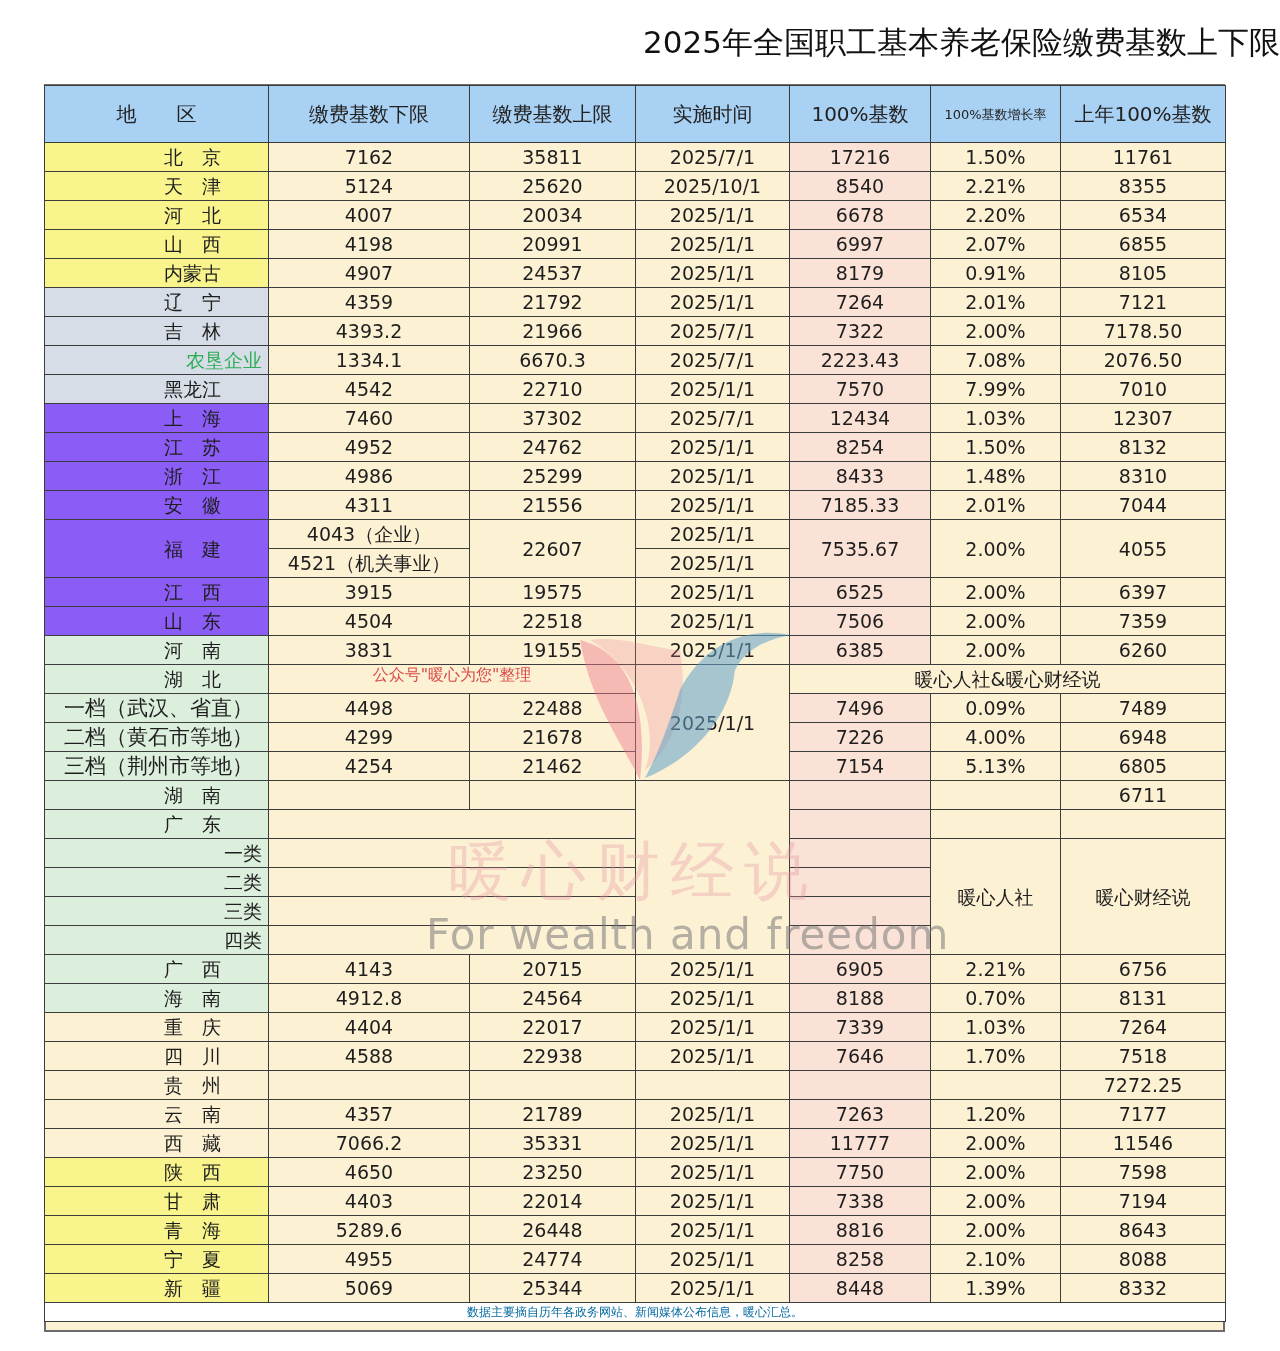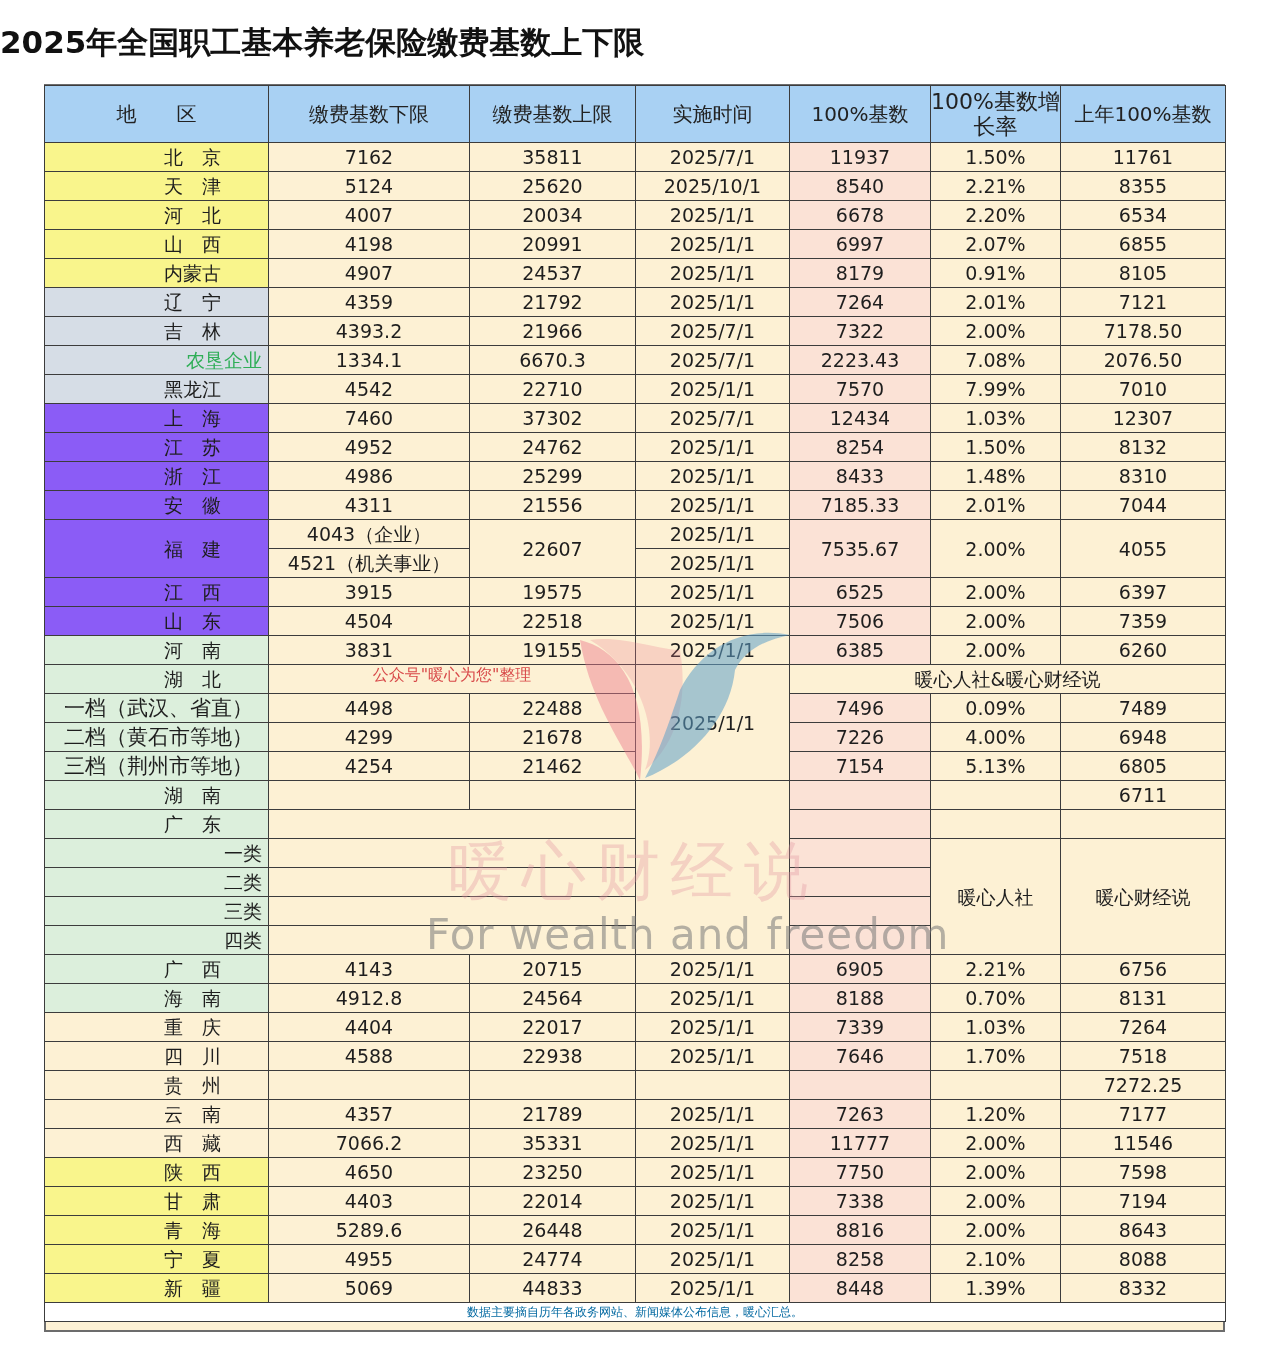--- a/index.html
+++ b/index.html
@@ -1,19 +1,19 @@
 <!DOCTYPE html>
 <html><head>
 <meta charset="utf-8">
 <style>
   html, body { margin: 0; padding: 0; background: #ffffff; }
   body { width: 1280px; height: 1351px; position: relative; overflow: hidden;
          font-family: "DejaVu Sans", "Liberation Sans", sans-serif; color: #1e1e1e; }
-  .title { position: absolute; top: 22px; left: 0; width: 1280px; text-align: left;
-           font-size: 31px; font-weight: bold; letter-spacing: 0px; color: #111; }
+  .title { position: absolute; top: 22px; left: 0; width: 1280px; text-align: right;
+           font-size: 31px; font-weight: normal; letter-spacing: 0px; color: #111; }
   .sheet { position: absolute; left: 44px; top: 84px; width: 1181px; height: 1248px;
            border: 2px solid #6c6c6c; box-sizing: border-box; background: #fdf1d4; }
   table.grid { position: absolute; left: 44px; top: 85px; border-collapse: collapse;
                table-layout: fixed; width: 1181px; }
   table.grid td, table.grid th { border: 1px solid #3c3c3c; padding: 0; text-align: center;
                font-size: 19px; font-weight: normal; height: 28px; line-height: 28px;
                white-space: nowrap; overflow: hidden; }
   table.grid th { background: #a9d1f3; height: 56px; line-height: 26px; font-size: 20px; color: #222; }
   .c-base { background: #fdf1d4; }
   .c-pink { background: #fbe2d6; }
@@ -51,32 +51,32 @@
       <col style="width:130px">
       <col style="width:165px">
   </colgroup>
   <thead>
     <tr>
       <th>地　　区</th>
       <th>缴费基数下限</th>
       <th>缴费基数上限</th>
       <th>实施时间</th>
       <th>100%基数</th>
-      <th style="white-space:normal;font-size:22px;line-height:25px;">100%基数增长率</th>
+      <th style="white-space:normal;font-size:13px;line-height:25px;">100%基数增长率</th>
       <th>上年100%基数</th>
     </tr>
   </thead>
   <tbody id="tbody">
 
     <tr>
         <td class="region r-yellow">北　京</td>
         <td class="c-base">7162</td>
         <td class="c-base">35811</td>
         <td class="c-base">2025/7/1</td>
-        <td class="c-pink">11937</td>
+        <td class="c-pink">17216</td>
         <td class="c-base">1.50%</td>
         <td class="c-base">11761</td>
       </tr>
     <tr>
         <td class="region r-yellow">天　津</td>
         <td class="c-base">5124</td>
         <td class="c-base">25620</td>
         <td class="c-base">2025/10/1</td>
         <td class="c-pink">8540</td>
         <td class="c-base">2.21%</td>
@@ -390,21 +390,21 @@
         <td class="c-base">4955</td>
         <td class="c-base">24774</td>
         <td class="c-base">2025/1/1</td>
         <td class="c-pink">8258</td>
         <td class="c-base">2.10%</td>
         <td class="c-base">8088</td>
       </tr>
     <tr>
         <td class="region r-yellow">新　疆</td>
         <td class="c-base">5069</td>
-        <td class="c-base">44833</td>
+        <td class="c-base">25344</td>
         <td class="c-base">2025/1/1</td>
         <td class="c-pink">8448</td>
         <td class="c-base">1.39%</td>
         <td class="c-base">8332</td>
       </tr>
 
     <tr>
       <td class="footnote" colspan="7">数据主要摘自历年各政务网站、新闻媒体公布信息，暖心汇总。</td>
     </tr>
   </tbody>

